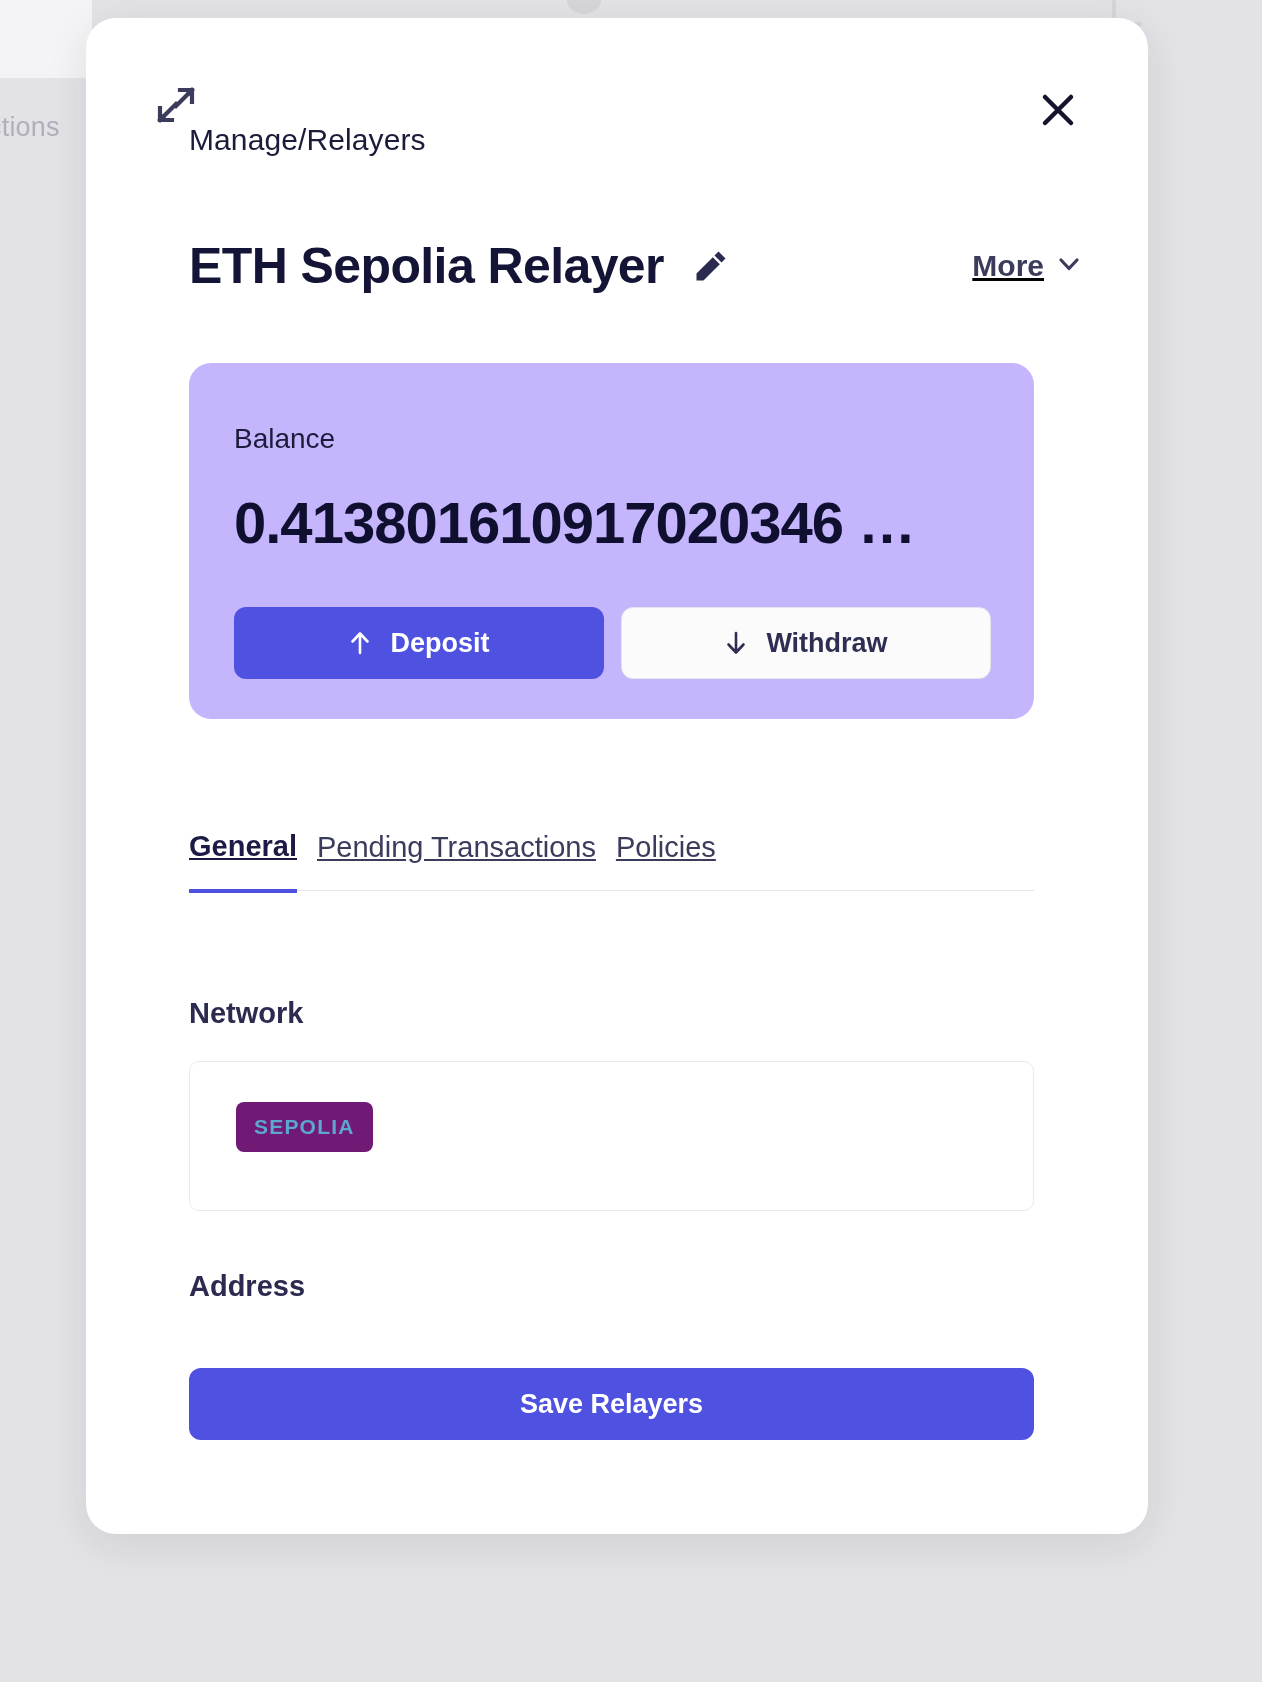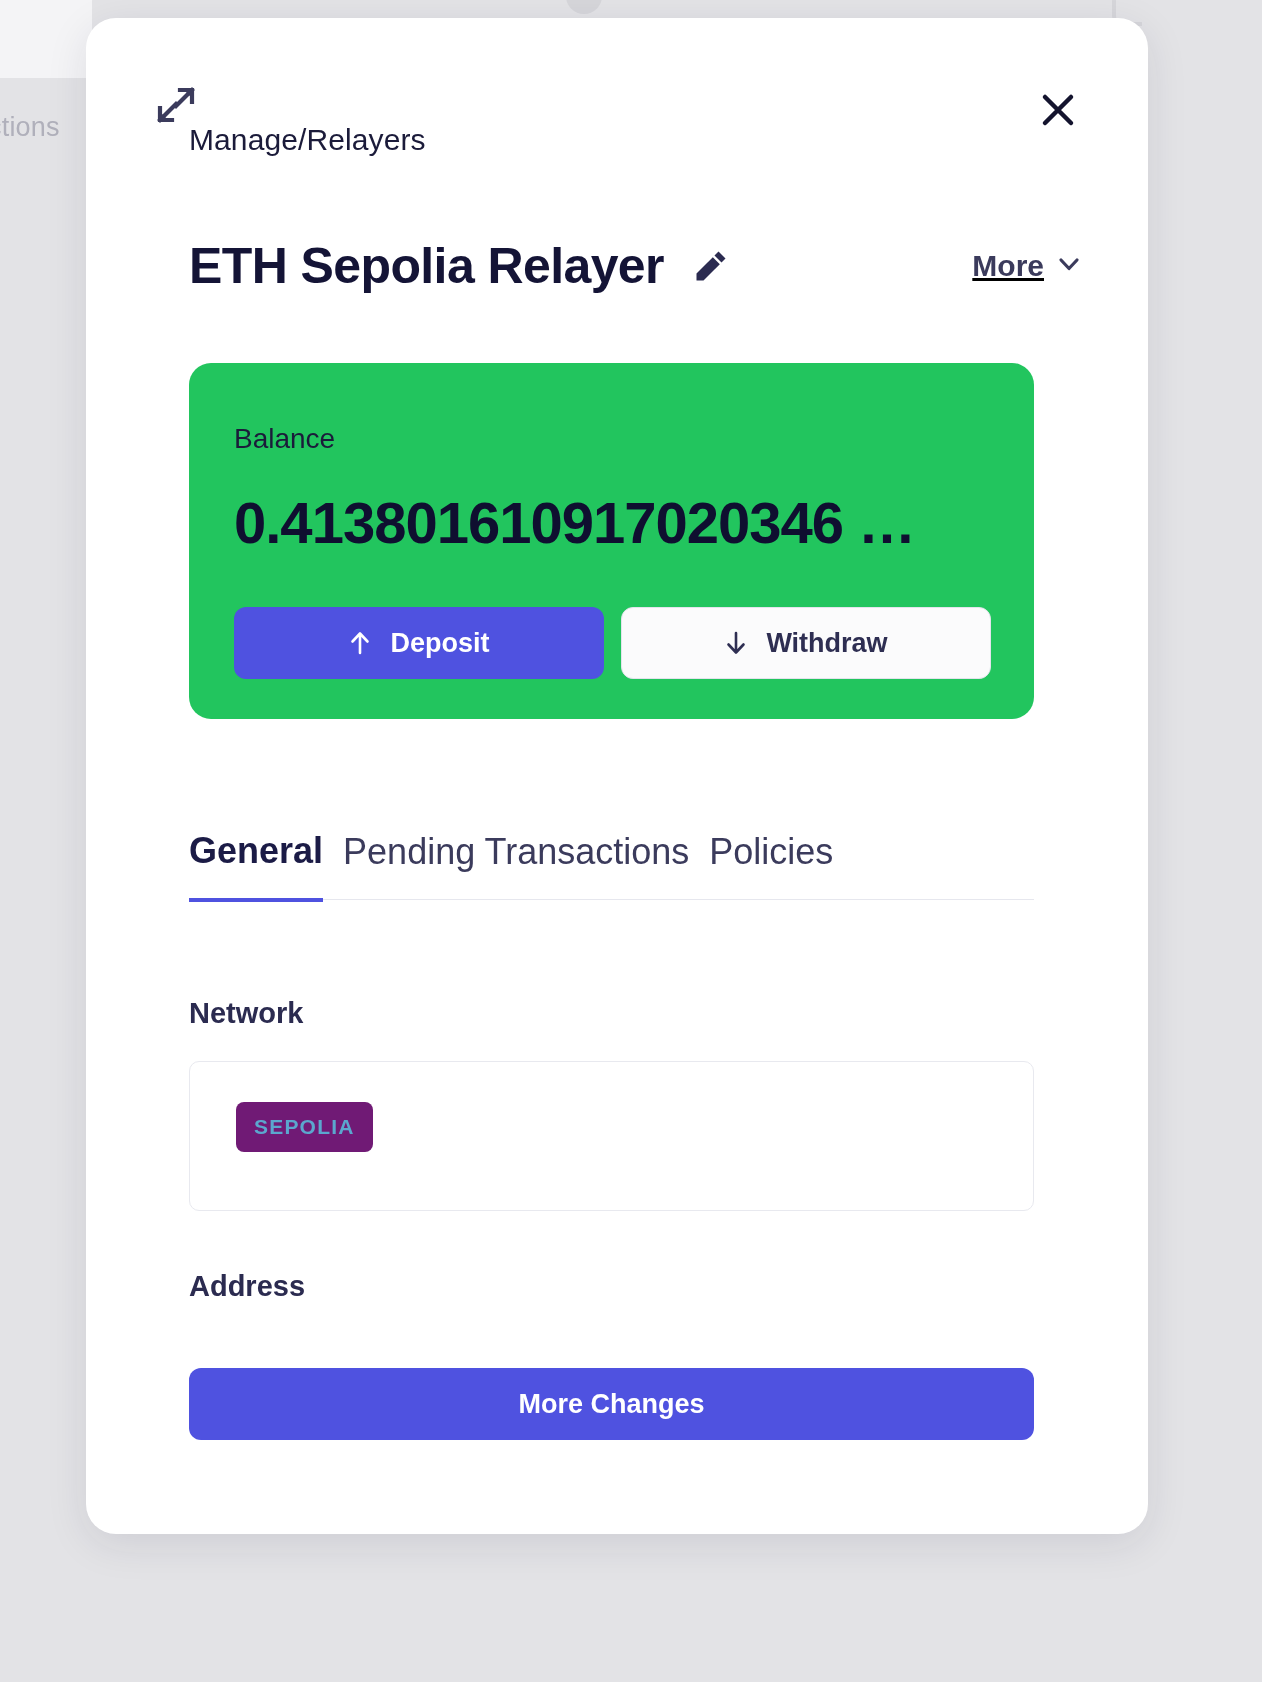--- a/index.html
+++ b/index.html
@@ -144,21 +144,21 @@
     color: #3b3b5c;
   }
 
   
   #balance-card {
     position: absolute;
     left: 103px;
     top: 345px;
     width: 845px;
     height: 356px;
-    background: #22c55e;
+    background: #c4b5fd;
     border-radius: 22px;
   }
   #balance-label {
     position: absolute;
     left: 45px;
     top: 60px;
     font-size: 28px;
     color: #1b1b3a;
   }
   #balance-value {
@@ -209,24 +209,25 @@
     position: absolute;
     left: 103px;
     top: 812px;
     width: 845px;
     display: flex;
     align-items: flex-end;
     border-bottom: 1.5px solid #e6e7ee;
   }
   .tab {
     padding: 0 0 26px 0;
-    font-size: 36px;
+    font-size: 29px;
     color: #3b3b5c;
     cursor: pointer;
     white-space: nowrap;
+    text-decoration: underline;
   }
   .tab + .tab { margin-left: 20px; }
   .tab.active {
     font-weight: bold;
     color: #1b1b46;
     border-bottom: 4px solid #4f52e0;
     margin-bottom: -3px;
   }
 
   
@@ -362,16 +363,16 @@
       <div class="tab">Policies</div>
     </div>
 
     <div id="network-label">Network</div>
     <div id="network-box">
       <span id="network-badge">SEPOLIA</span>
     </div>
 
     <div id="address-label">Address</div>
 
-    <button id="save-changes-button">More Changes</button>
+    <button id="save-changes-button">Save Relayers</button>
 
   </div>
 </div>
 
 </body></html>

